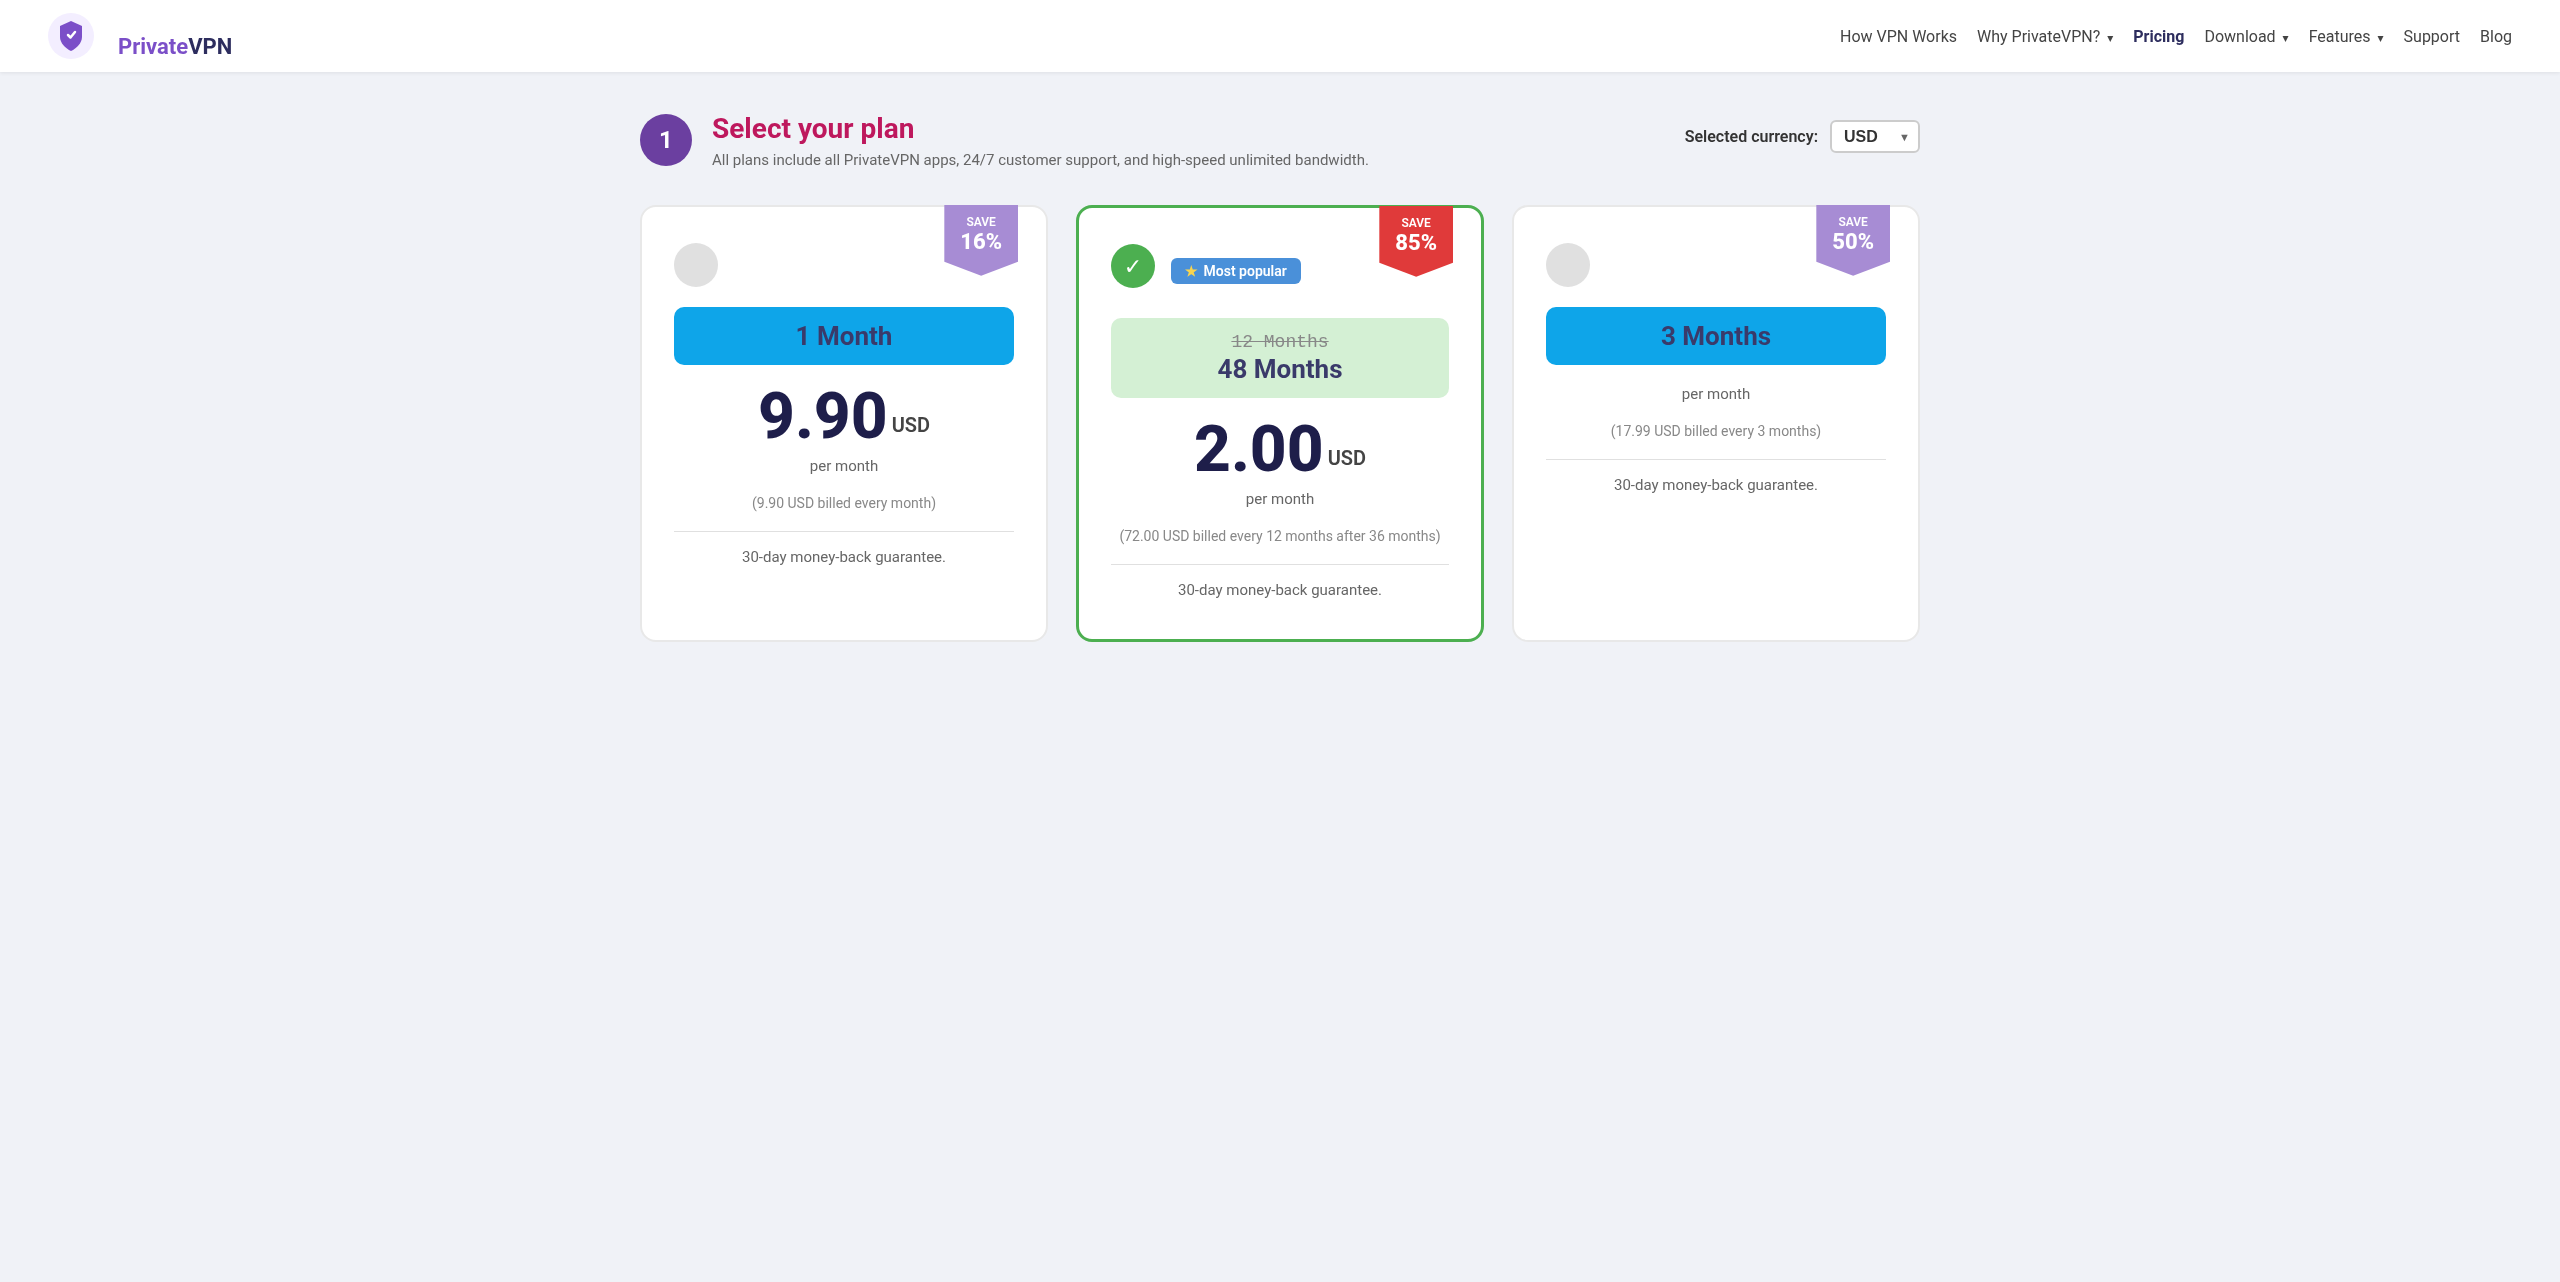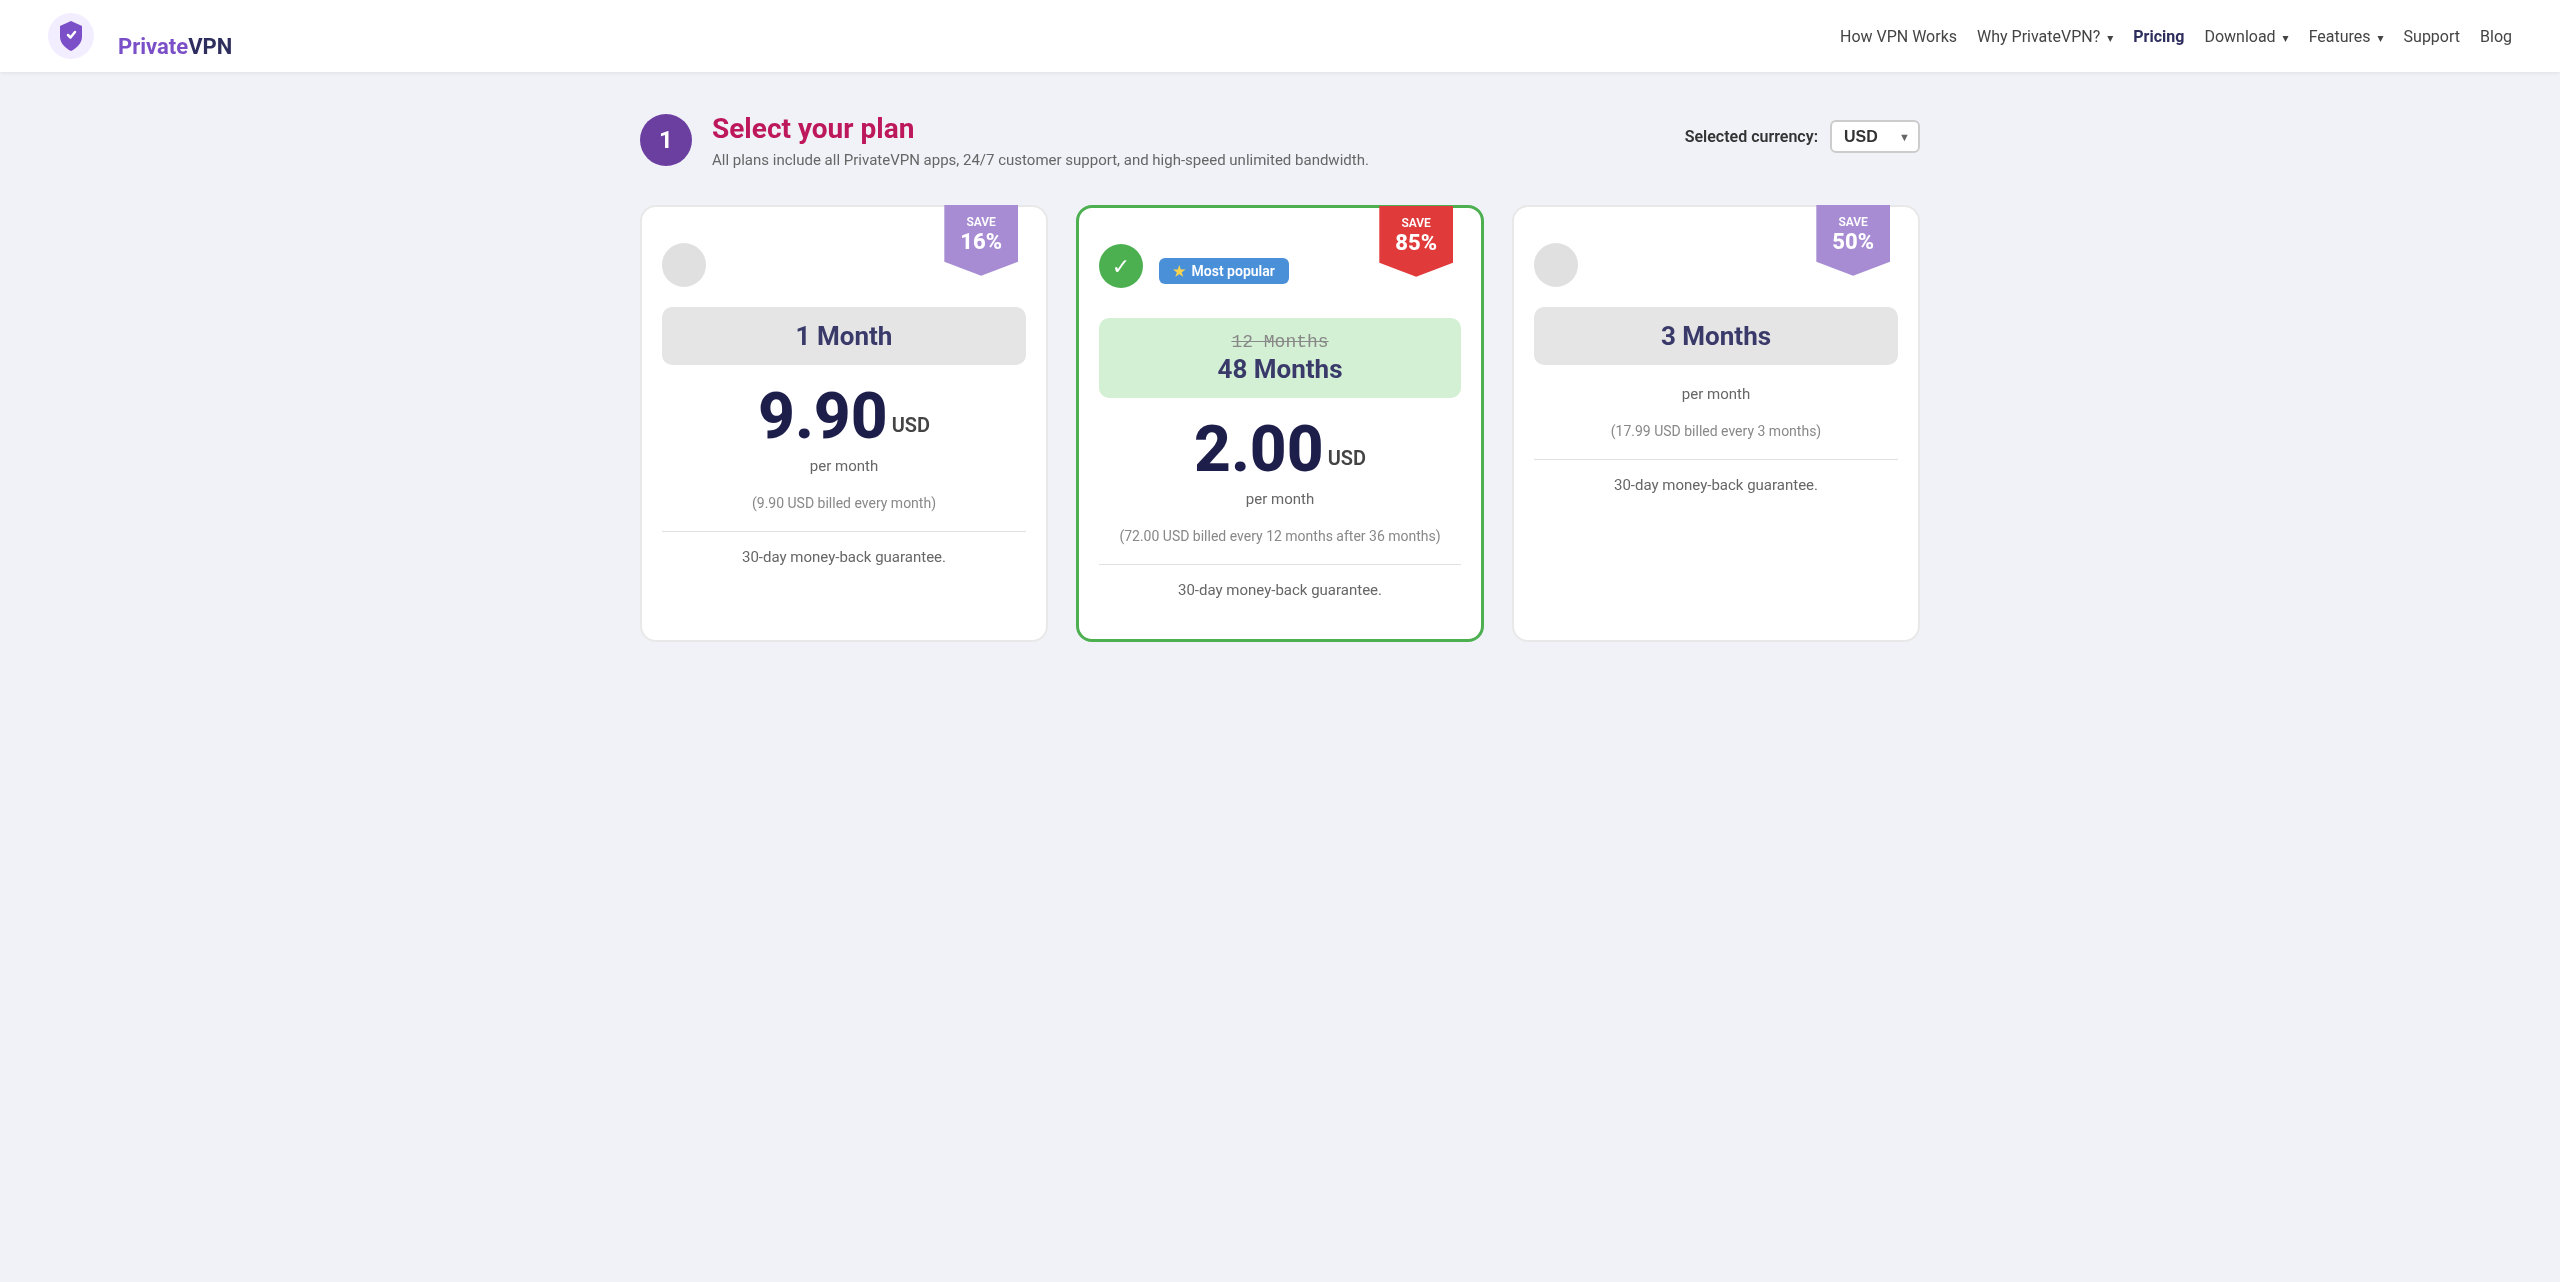--- a/index.html
+++ b/index.html
@@ -138,21 +138,21 @@
     
     .pricing-grid {
       display: grid;
       grid-template-columns: 1fr 1fr 1fr;
       gap: 28px;
     }
 
     .pricing-card {
       background: #fff;
       border-radius: 16px;
-      padding: 36px 20px 40px;
+      padding: 36px 32px 40px;
       position: relative;
       border: 2px solid #e8e8e8;
       transition: box-shadow 0.2s;
     }
     .pricing-card.popular {
       border: 3px solid #4caf50;
     }
 
     
     .save-badge {
@@ -211,21 +211,21 @@
       font-size: 14px;
       font-weight: 600;
       padding: 5px 14px;
       border-radius: 6px;
       margin-bottom: 10px;
     }
     .most-popular-badge .star { color: #f8d44e; }
 
     
     .plan-name-box {
-      background: #e5e5e5;
+      background: #0ea5e9;
       border-radius: 10px;
       padding: 14px 24px;
       display: inline-block;
       margin-bottom: 20px;
       width: 100%;
       text-align: center;
     }
     .plan-name-box.green-bg {
       background: #d4f0d4;
     }

